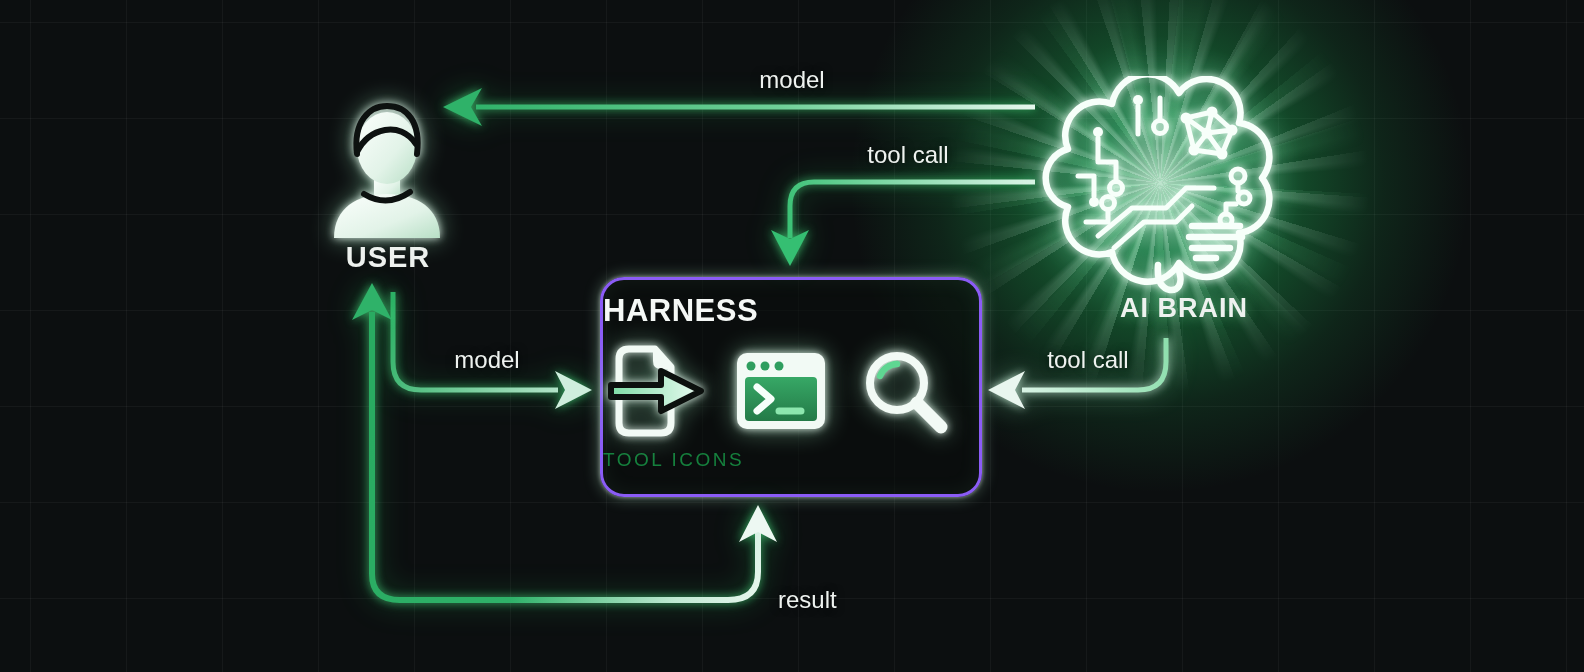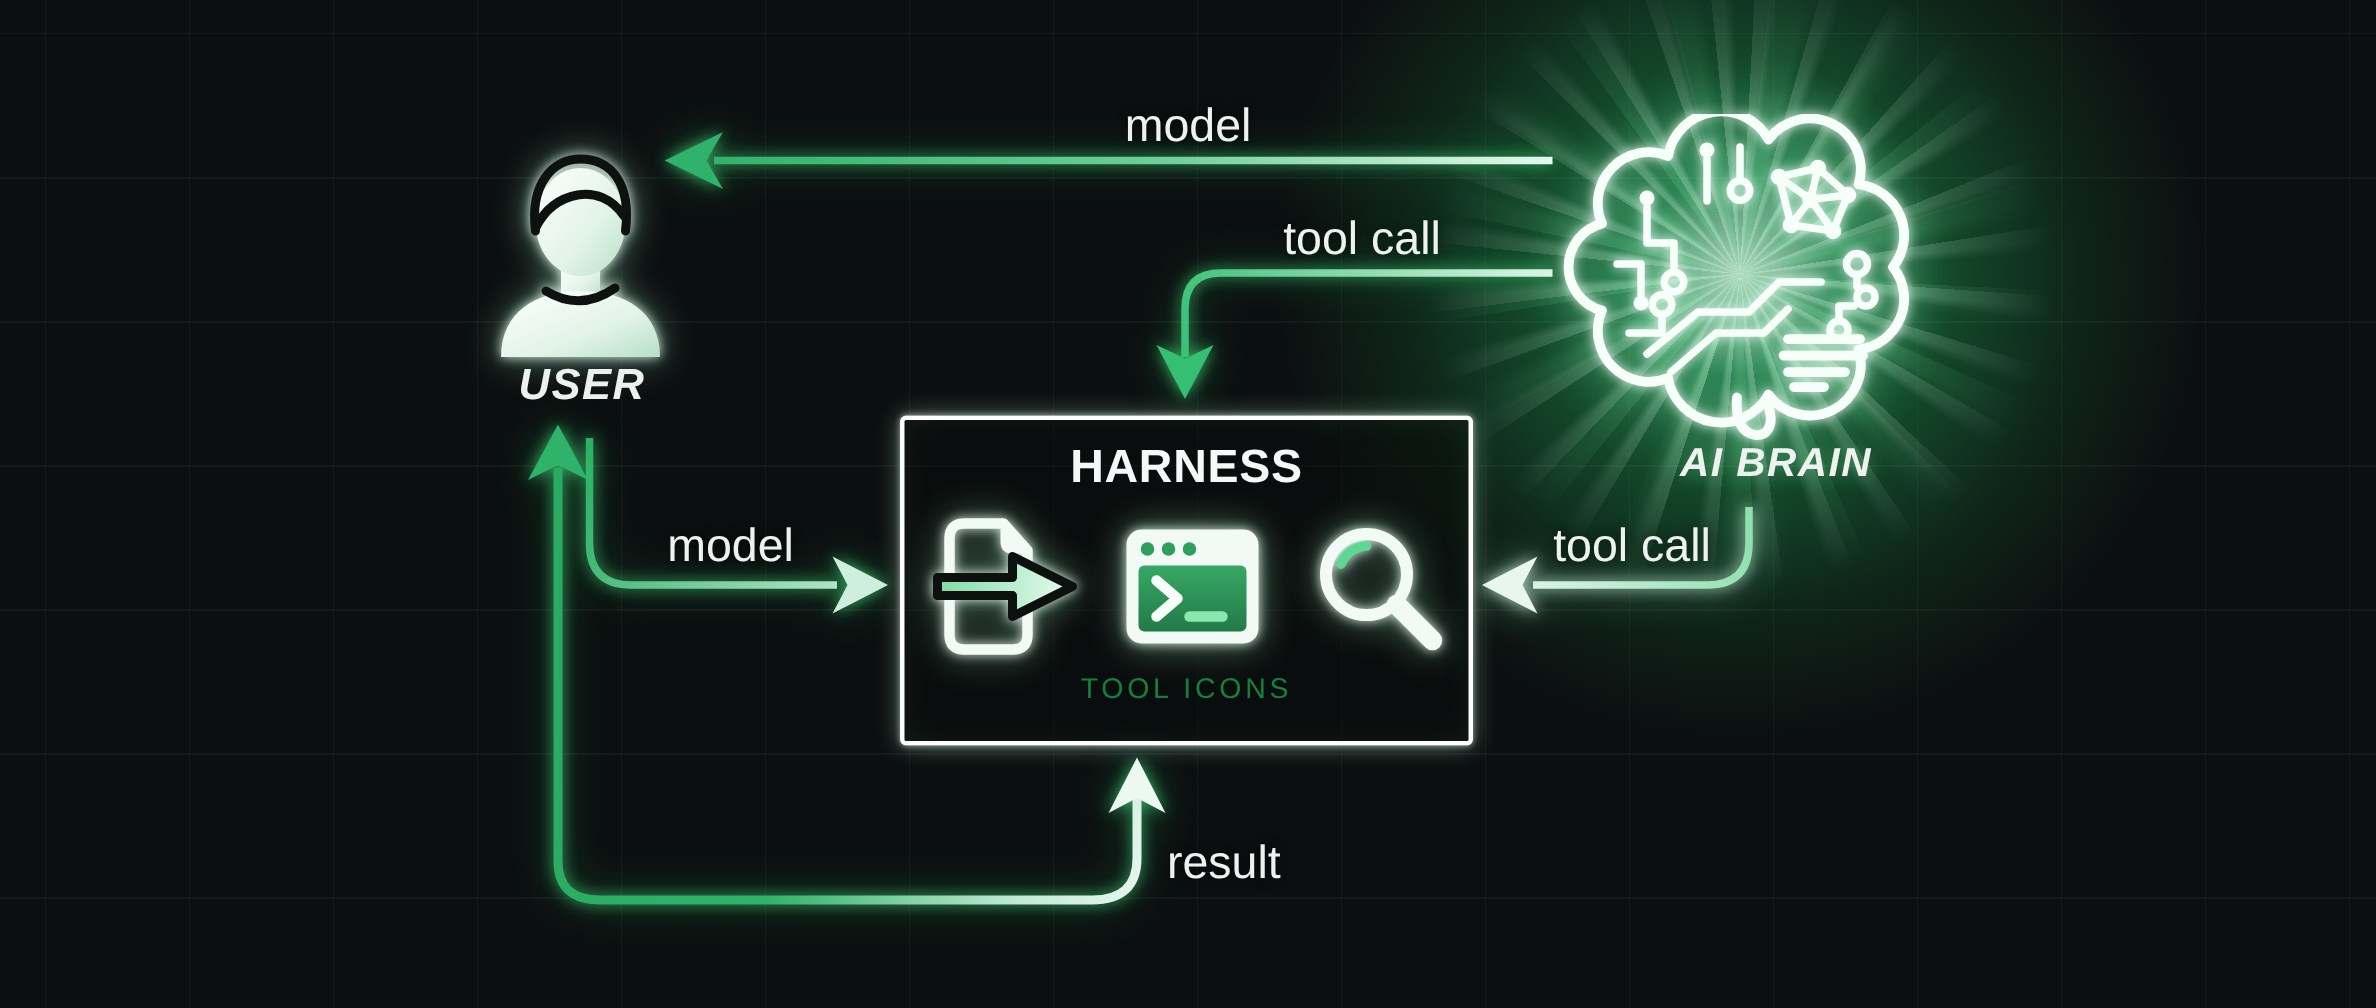--- a/index.html
+++ b/index.html
@@ -33,33 +33,33 @@
     -webkit-mask-image:radial-gradient(closest-side, rgba(0,0,0,1) 8%, rgba(0,0,0,0.7) 32%, rgba(0,0,0,0) 66%);
     mask-image:radial-gradient(closest-side, rgba(0,0,0,1) 8%, rgba(0,0,0,0.7) 32%, rgba(0,0,0,0) 66%);
   }
   svg{display:block;}
   .edges{position:absolute;left:0;top:0;}
   .glow-green{filter:drop-shadow(0 0 5px rgba(74,222,128,0.75)) drop-shadow(0 0 14px rgba(34,197,94,0.35));}
   .glow-mint{filter:drop-shadow(0 0 5px rgba(215,250,230,0.85)) drop-shadow(0 0 13px rgba(150,240,190,0.40));}
   .glow-white{filter:drop-shadow(0 0 4px rgba(240,255,246,0.9)) drop-shadow(0 0 12px rgba(160,245,195,0.45));}
   
   .lbl{
-    position:absolute;color:#eef2ef;font-size:31px;font-weight:500;white-space:nowrap;
+    position:absolute;color:#eef2ef;font-size:24px;font-weight:500;white-space:nowrap;
     transform:translateX(-50%);text-shadow:0 0 8px rgba(0,0,0,0.55);
   }
   .lbl.left-align{transform:none;}
-  .node-lbl{position:absolute;color:#eef2ef;font-weight:700;white-space:nowrap;transform:translateX(-50%);font-style:italic;}
+  .node-lbl{position:absolute;color:#eef2ef;font-weight:700;white-space:nowrap;transform:translateX(-50%);}
   .user-lbl{font-size:29px;letter-spacing:1px;color:#edf1ee;}
   .brain-lbl{font-size:27px;letter-spacing:1px;text-shadow:0 0 14px rgba(140,255,180,0.45);}
   
   .harness{
     position:absolute;left:600px;top:277px;width:382px;height:220px;box-sizing:border-box;
-    border:3px solid #ffffff;border-radius:4px;background:rgba(9,13,11,0.55);
+    border:3px solid #8b5cf6;border-radius:24px;background:rgba(9,13,11,0.55);
     box-shadow:0 0 16px rgba(180,240,205,0.40), 0 0 4px rgba(255,255,255,0.55), inset 0 0 22px rgba(140,230,170,0.07);
-    display:flex;flex-direction:column;align-items:center;
+    display:flex;flex-direction:column;
   }
   .harness-title{margin-top:13px;font-size:31px;font-weight:700;letter-spacing:0.5px;color:#f5f8f6;}
   .harness-icons{display:flex;align-items:center;gap:26px;margin-top:16px;height:92px;}
   .harness-caption{margin-top:12px;font-size:19px;letter-spacing:2.5px;color:#15803d;font-weight:500;}
 </style>
 </head>
 <body>
 
 <div class="canvas">
 
@@ -225,15 +225,15 @@
       </svg>
 
     </div>
     <div class="harness-caption">TOOL ICONS</div>
   </div>
 
   <div class="lbl" style="left:792px;top:66px;">model</div>
   <div class="lbl" style="left:908px;top:141px;">tool call</div>
   <div class="lbl" style="left:487px;top:346px;">model</div>
   <div class="lbl" style="left:1088px;top:346px;">tool call</div>
-  <div class="lbl left-align" style="left:778px;top:557px;">result</div>
+  <div class="lbl left-align" style="left:778px;top:586px;">result</div>
 
 </div>
 
 </body></html>

